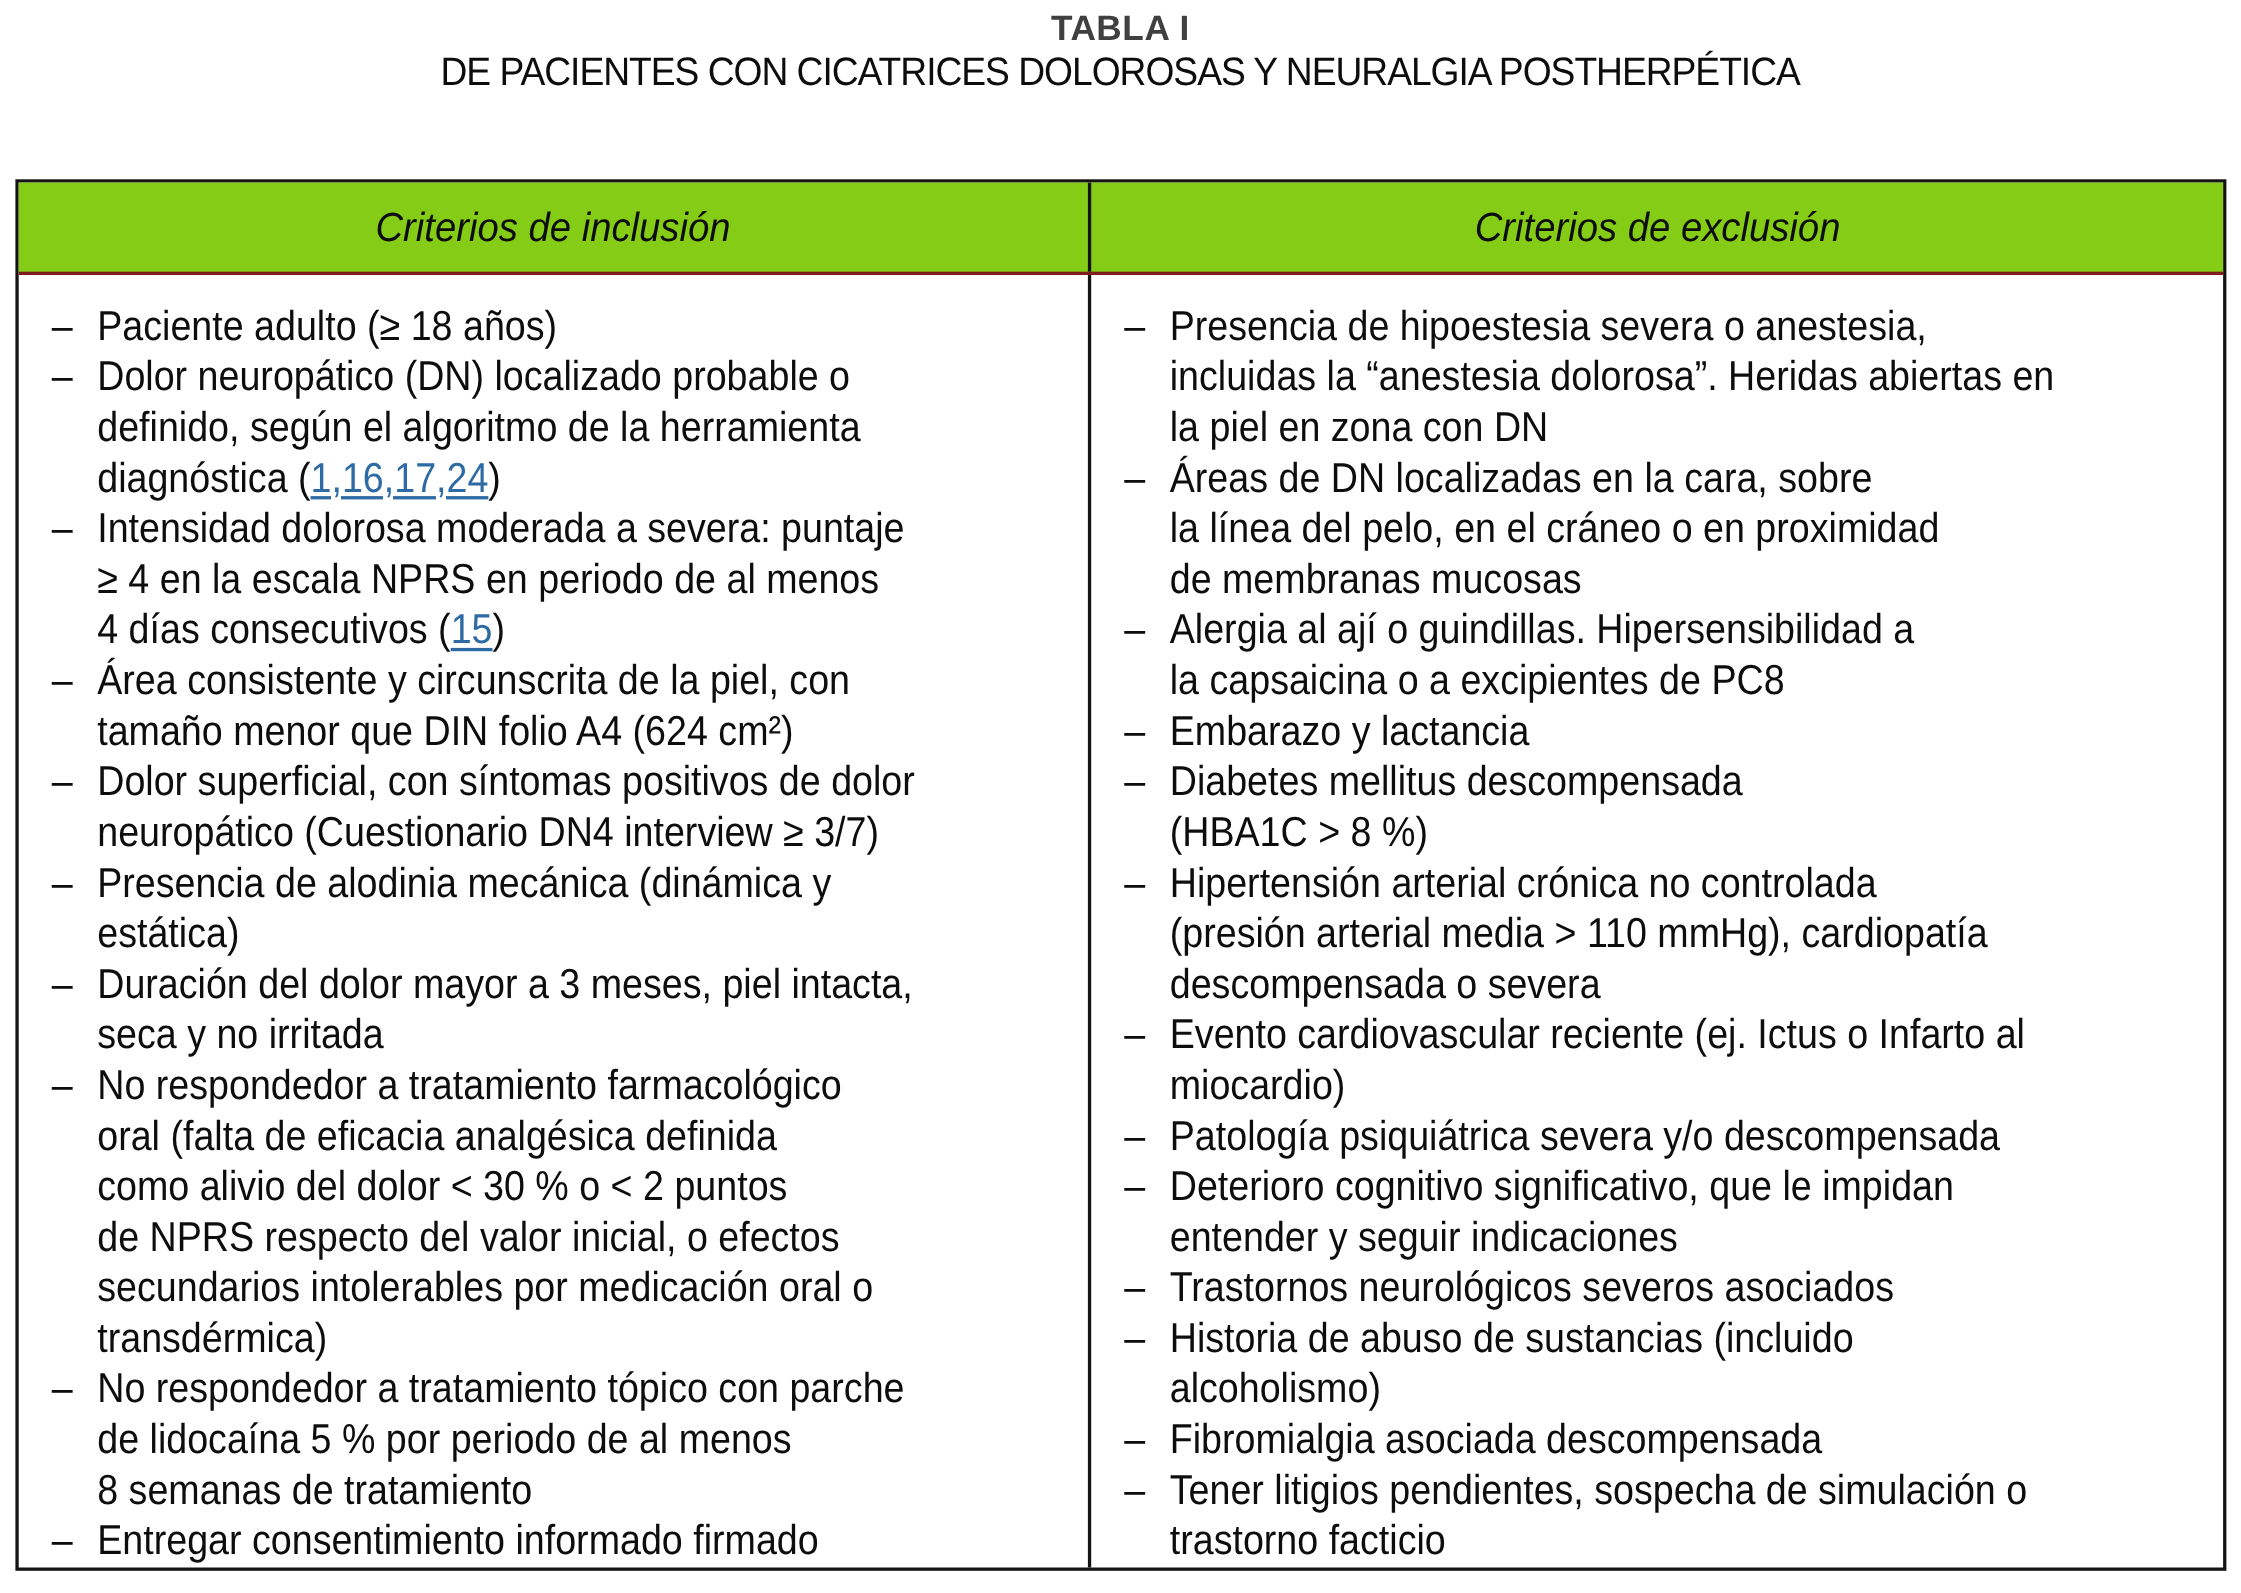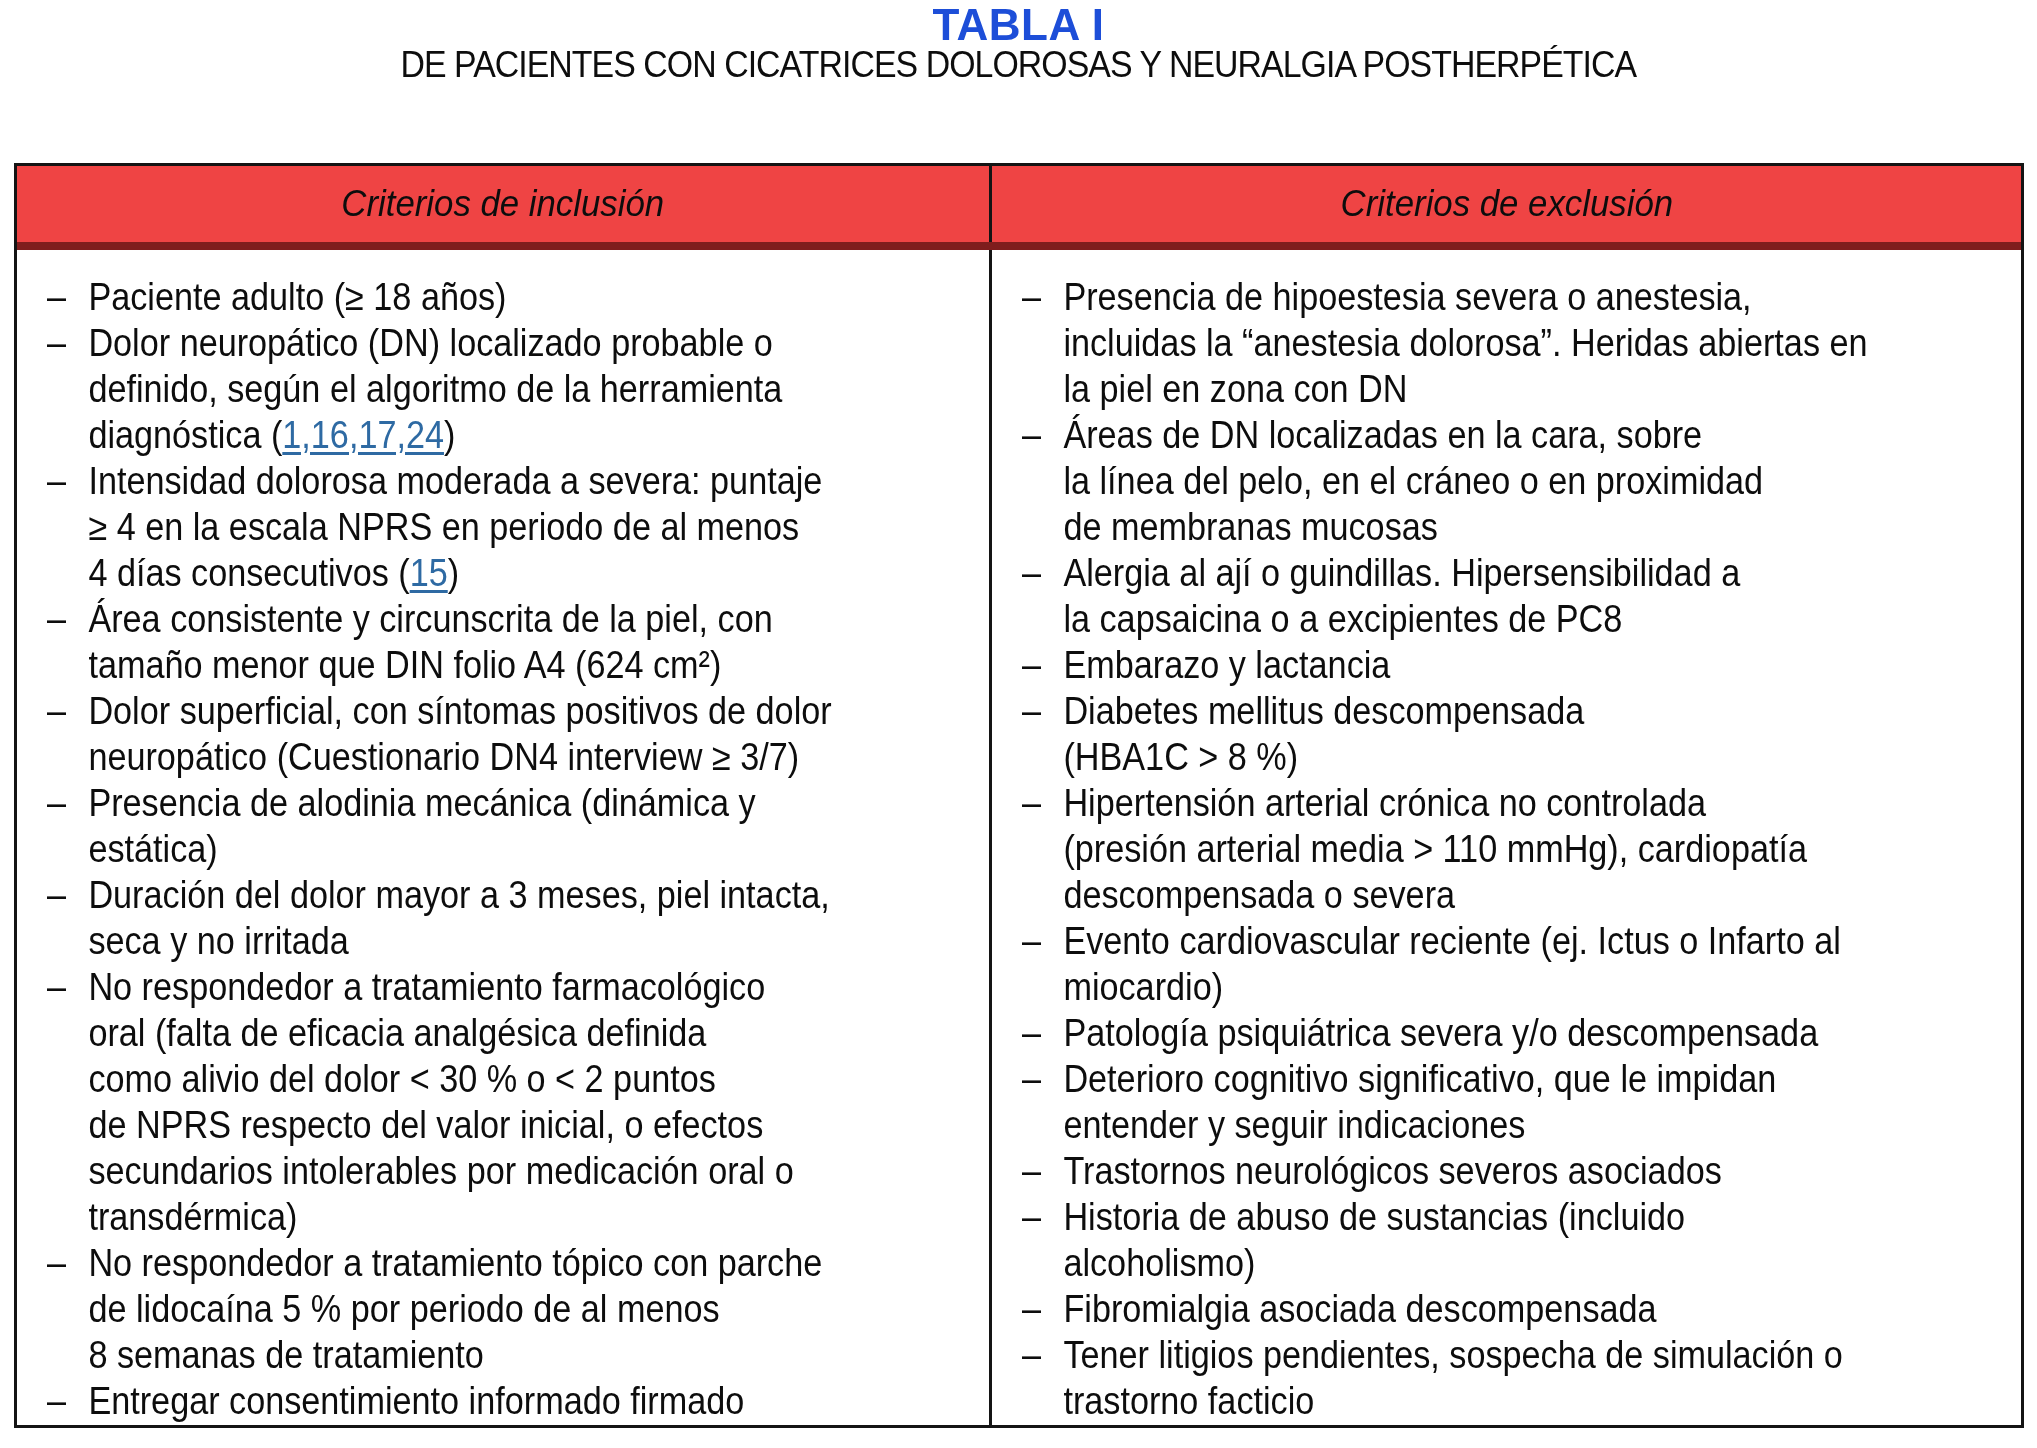--- a/index.html
+++ b/index.html
@@ -4,36 +4,36 @@
 <style>
   html,body{margin:0;padding:0;background:#ffffff;}
   body{
     width:2037px;height:1448px;position:relative;overflow:hidden;
     font-family:"Liberation Sans", sans-serif;color:#000;
     -webkit-font-smoothing:antialiased;
   }
   
   .titles{position:absolute;left:0;top:4px;width:2037px;text-align:center;}
   .kicker{
-    font-size:44px;line-height:42px;font-weight:bold;color:#1d4ed8;
+    font-size:32px;line-height:42px;font-weight:bold;color:#404040;
     letter-spacing:0.5px;
   }
   .subtitle{
     font-size:36px;line-height:37px;color:#0d0d0d;letter-spacing:-1px;
   }
   .cond{display:inline-block;transform:scaleX(0.94);transform-origin:50% 50%;white-space:nowrap;}
   
   .tbl{
     position:absolute;left:14px;top:163px;width:2010px;height:1265px;
     border:3px solid #141414;box-sizing:border-box;background:#fff;
     display:flex;flex-direction:column;
   }
   .hrow{
-    display:flex;flex:0 0 84px;background:#ef4444;
-    border-bottom:8px solid #7f1d1d;box-sizing:border-box;
+    display:flex;flex:0 0 84px;background:#84cc16;
+    border-bottom:3px solid #7f1d1d;box-sizing:border-box;
   }
   .hcell{
     display:flex;align-items:center;justify-content:center;
     font-size:37px;font-style:italic;color:#0d0d0d;box-sizing:border-box;
   }
   .col-a{width:48.65%;}
   .col-b{width:51.35%;border-radius:15px;}
   .vline{border-right:3px solid #141414;}
   .brow{display:flex;flex:1 1 auto;}
   .cell{box-sizing:border-box;padding:24px 8px 0 30px;overflow:hidden;}

